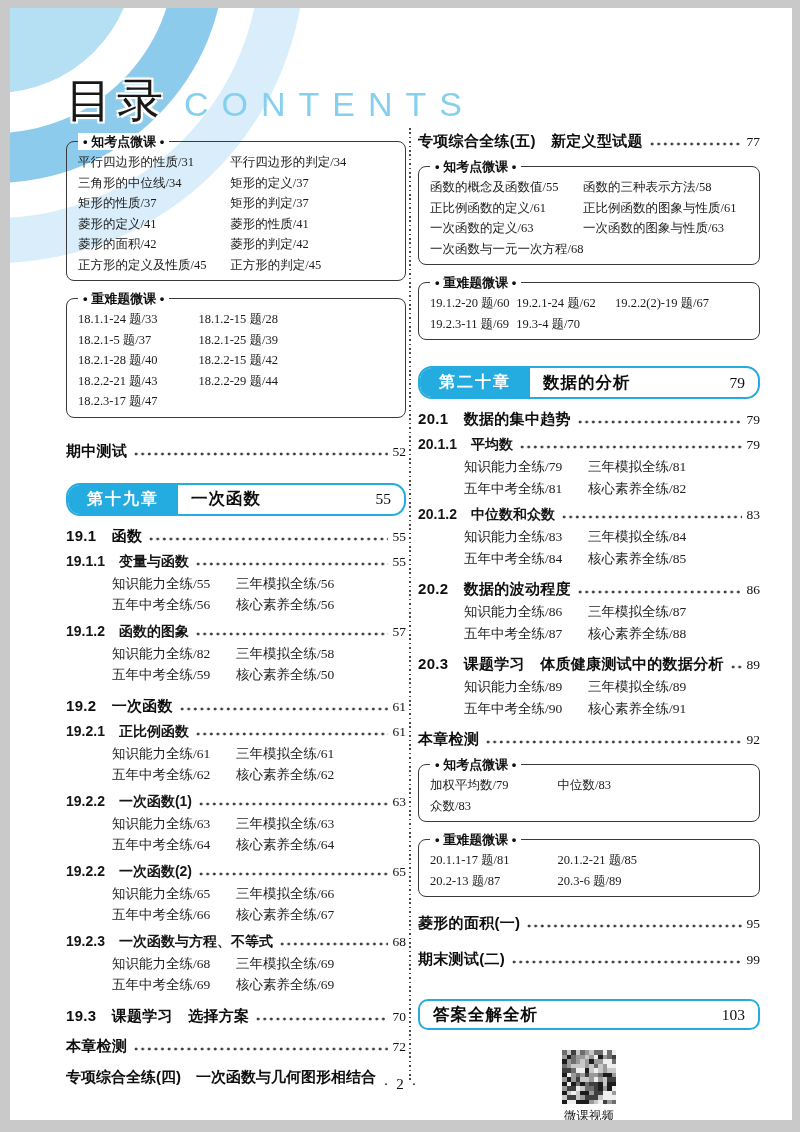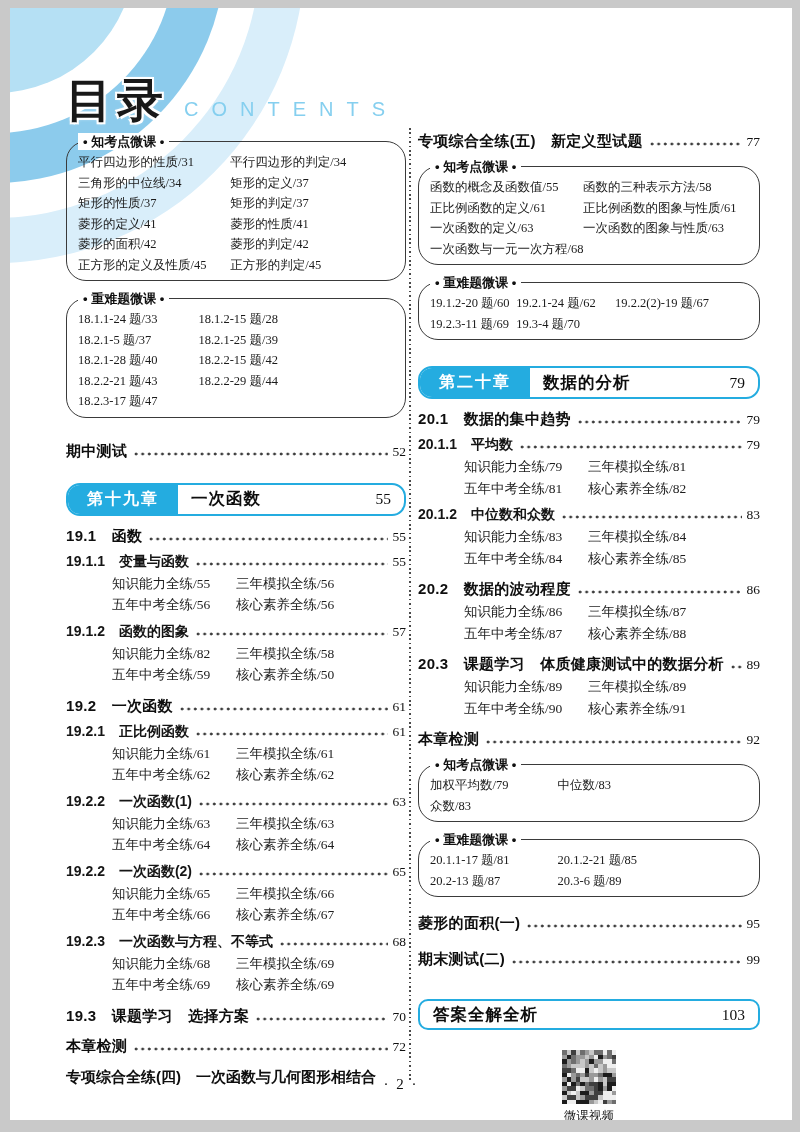--- a/index.html
+++ b/index.html
@@ -17,33 +17,33 @@
   
   .arc{position:absolute;border-radius:50%;}
   .arc1{width:620px;height:620px;left:-325px;top:-365px;background:var(--arc-pale);}
   .arc2{width:530px;height:530px;left:-280px;top:-320px;background:#fff;}
   .arc3{width:460px;height:460px;left:-245px;top:-285px;background:var(--arc-mid);}
   .arc4{width:360px;height:360px;left:-195px;top:-235px;background:#fff;}
   .arc5{width:280px;height:280px;left:-155px;top:-195px;background:var(--arc-light);}
 
   
   .hdr{position:absolute;left:56px;top:62px;display:flex;align-items:baseline;z-index:2;}
-  .hdr-title{font-size:46px;font-weight:700;letter-spacing:5px;color:#181818;
+  .hdr-title{font-size:46px;font-weight:400;letter-spacing:5px;color:#181818;
     text-shadow:-2px -2px 0 #fff,2px -2px 0 #fff,-2px 2px 0 #fff,2px 2px 0 #fff,0 0 4px #fff;}
-  .hdr-sub{font-size:20px;font-weight:400;color:var(--subtitle);letter-spacing:13px;margin-left:16px;}
+  .hdr-sub{font-size:34px;font-weight:400;color:var(--subtitle);letter-spacing:13px;margin-left:16px;}
 
   
   .col{position:absolute;top:120px;z-index:1;}
   #col-left{left:56px;width:340px;}
   #col-right{left:408px;width:342px;}
   #divider{position:absolute;left:399px;top:120px;height:952px;width:2px;z-index:1;
     background:repeating-linear-gradient(to bottom,#4a4a4a 0 1.6px,transparent 1.6px 4.4px);}
 
   
-  .mbox{position:relative;border:1.4px solid #3a3a3a;border-radius:20px;
+  .mbox{position:relative;border:1.4px solid #3a3a3a;border-radius:8px;
     padding:10px 10px 5px 11px;margin-top:17px;background:transparent;}
   .mbox-label{position:absolute;top:-9px;left:11px;background:#fff;padding:0 5px;
     font-size:13px;font-weight:bold;color:#101010;line-height:17px;white-space:nowrap;}
   .mbox-label::before{content:"• ";}
   .mbox-label::after{content:" •";}
   .mbox-items{display:flex;flex-wrap:wrap;}
   .mbox-item{font-family:"Liberation Serif",serif;font-size:12.5px;line-height:20.5px;
     color:#1a1a1a;font-weight:500;white-space:nowrap;}
   .split-48 .mbox-item:nth-child(odd){width:48%;}
   .split-48 .mbox-item:nth-child(even){width:52%;}

